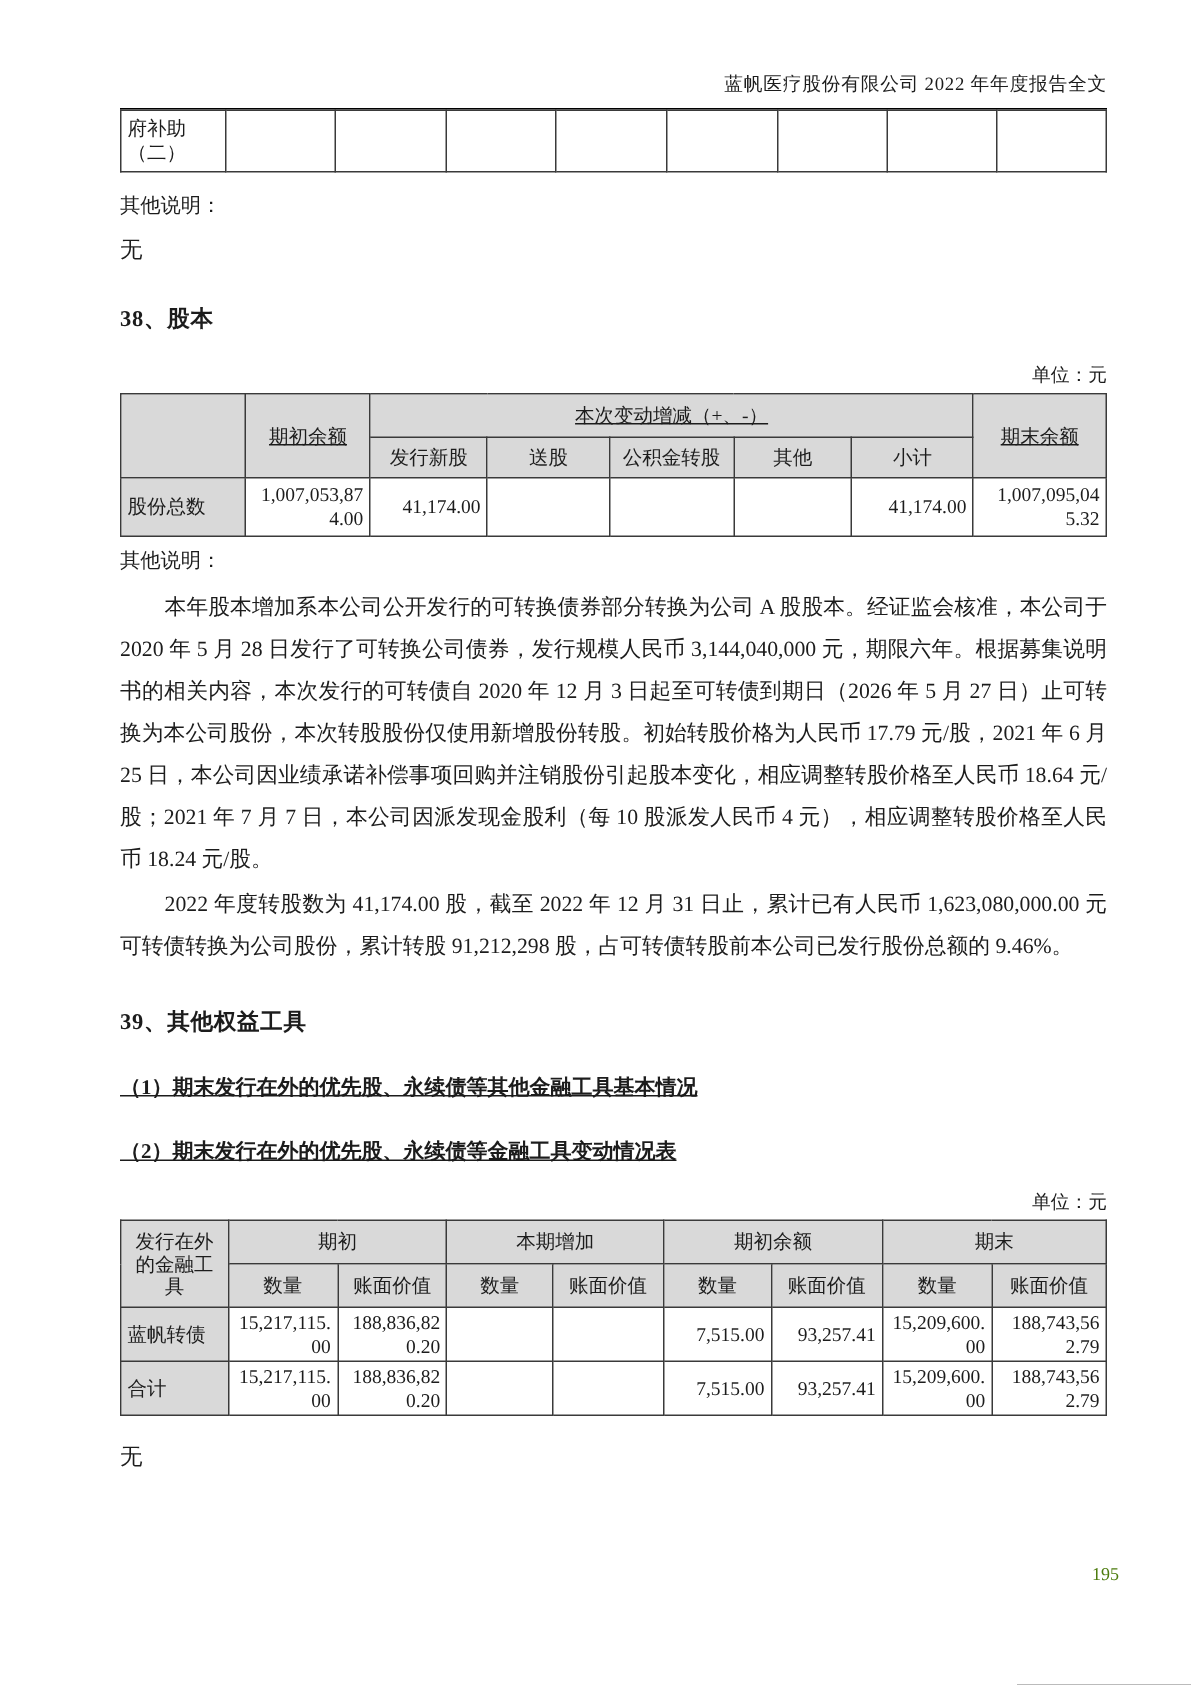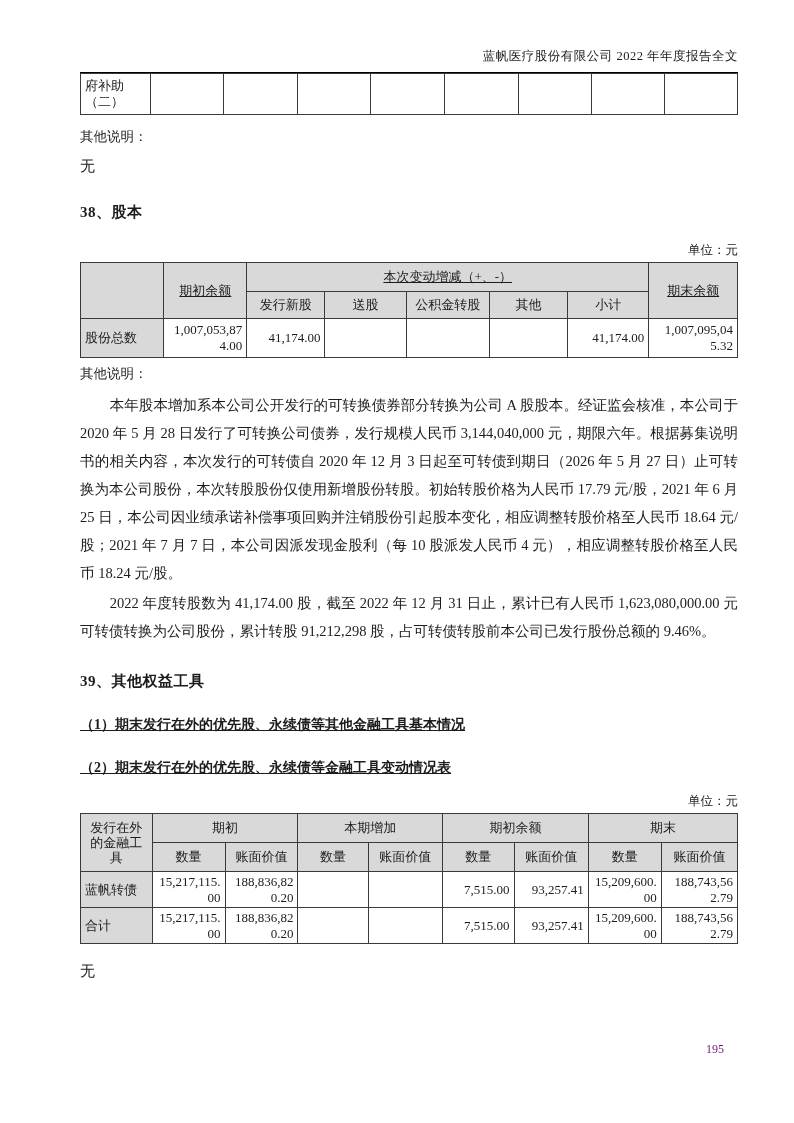--- a/index.html
+++ b/index.html
@@ -40,21 +40,21 @@
   .fin-tbl tr.r2 td { height:26px; }
   .fin-tbl tr.rd td { height:33px; }
   .fin-tbl .group-lbl { line-height:15px; }
 
   .para {
     font-size:14.5px; line-height:28px; text-align:justify;
     text-indent:2.05em; margin-top:8px;
   }
   .para-gap { margin-top:2px; }
 
-  .page-number { position:absolute; right:82px; bottom:66px; font-size:12px; color:#701a75; }
+  .page-number { position:absolute; right:60px; bottom:66px; font-size:12px; color:#4d7c0f; }
 </style>
 </head>
 <body>
 
 <div class="page">
   <div class="content">
 
     <div class="doc-header">
       <span>蓝帆医疗股份有限公司 2022 年年度报告全文</span>
     </div>

